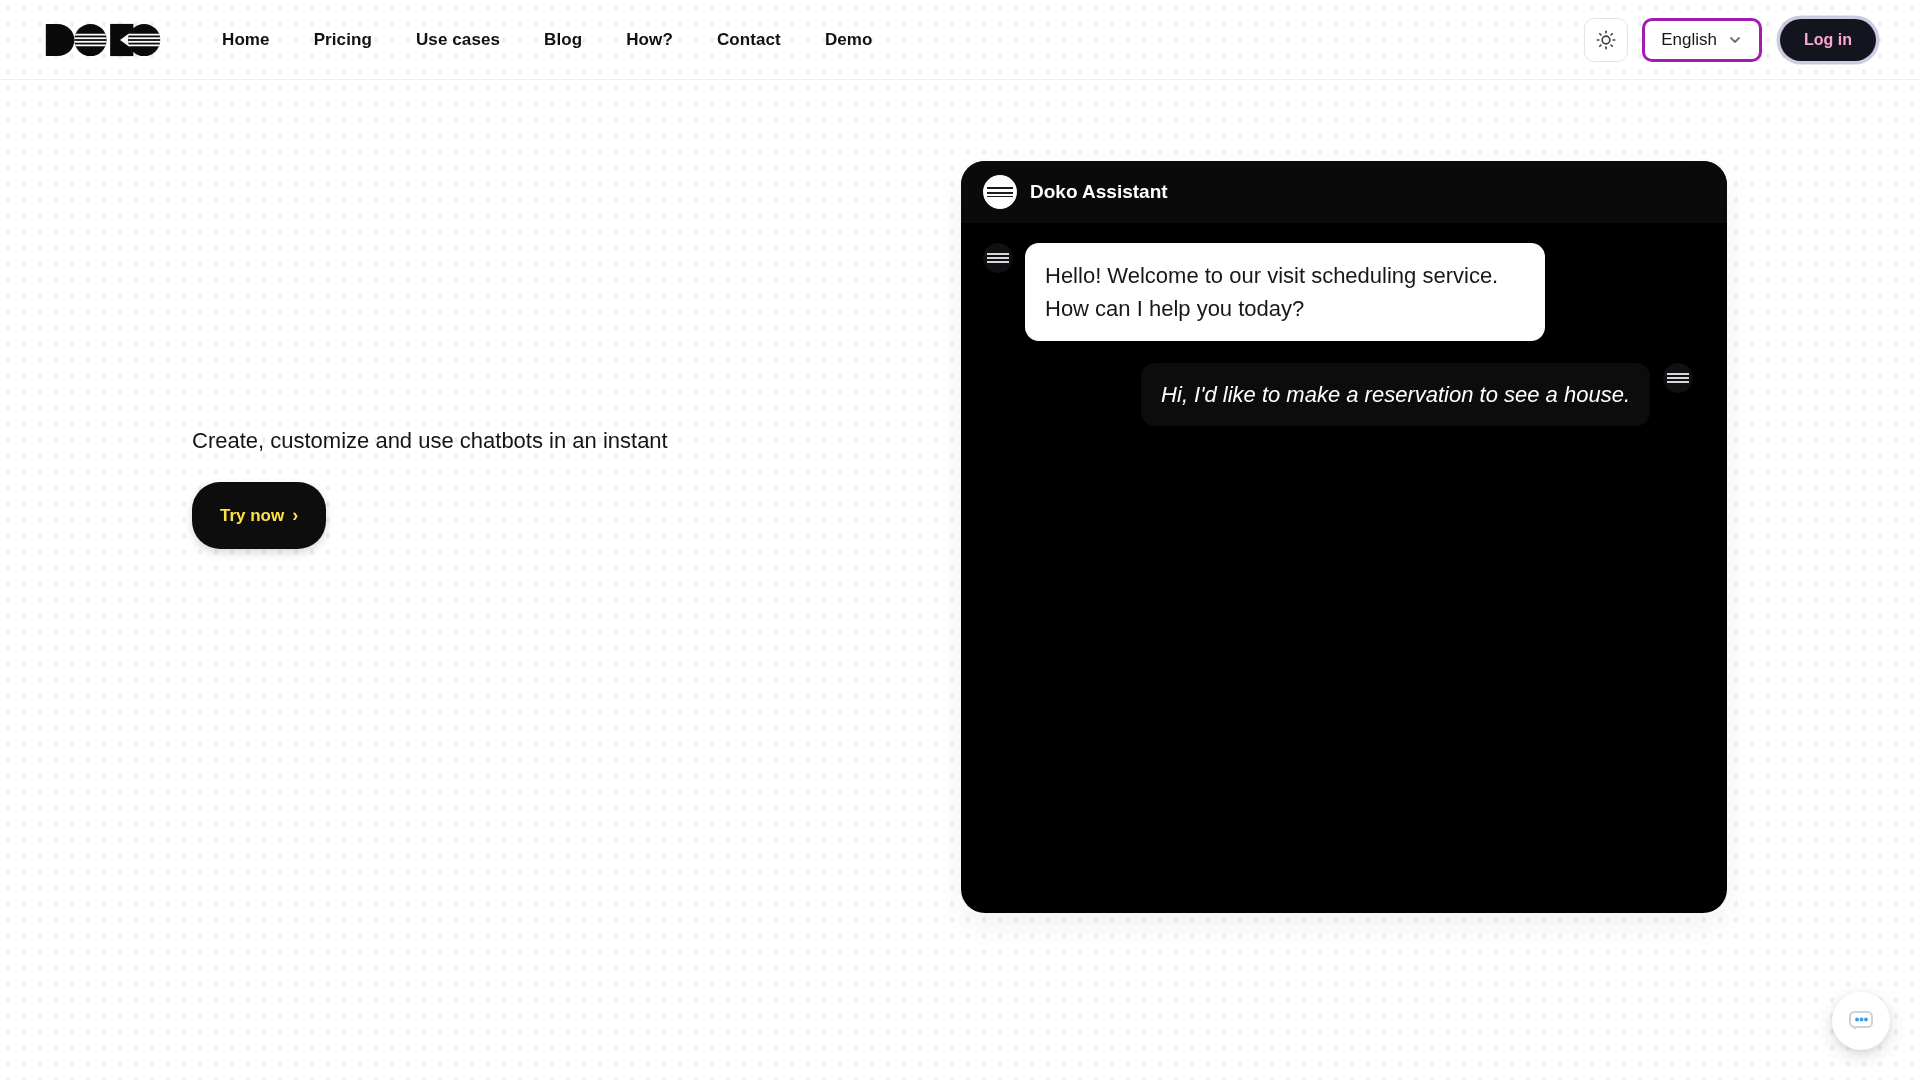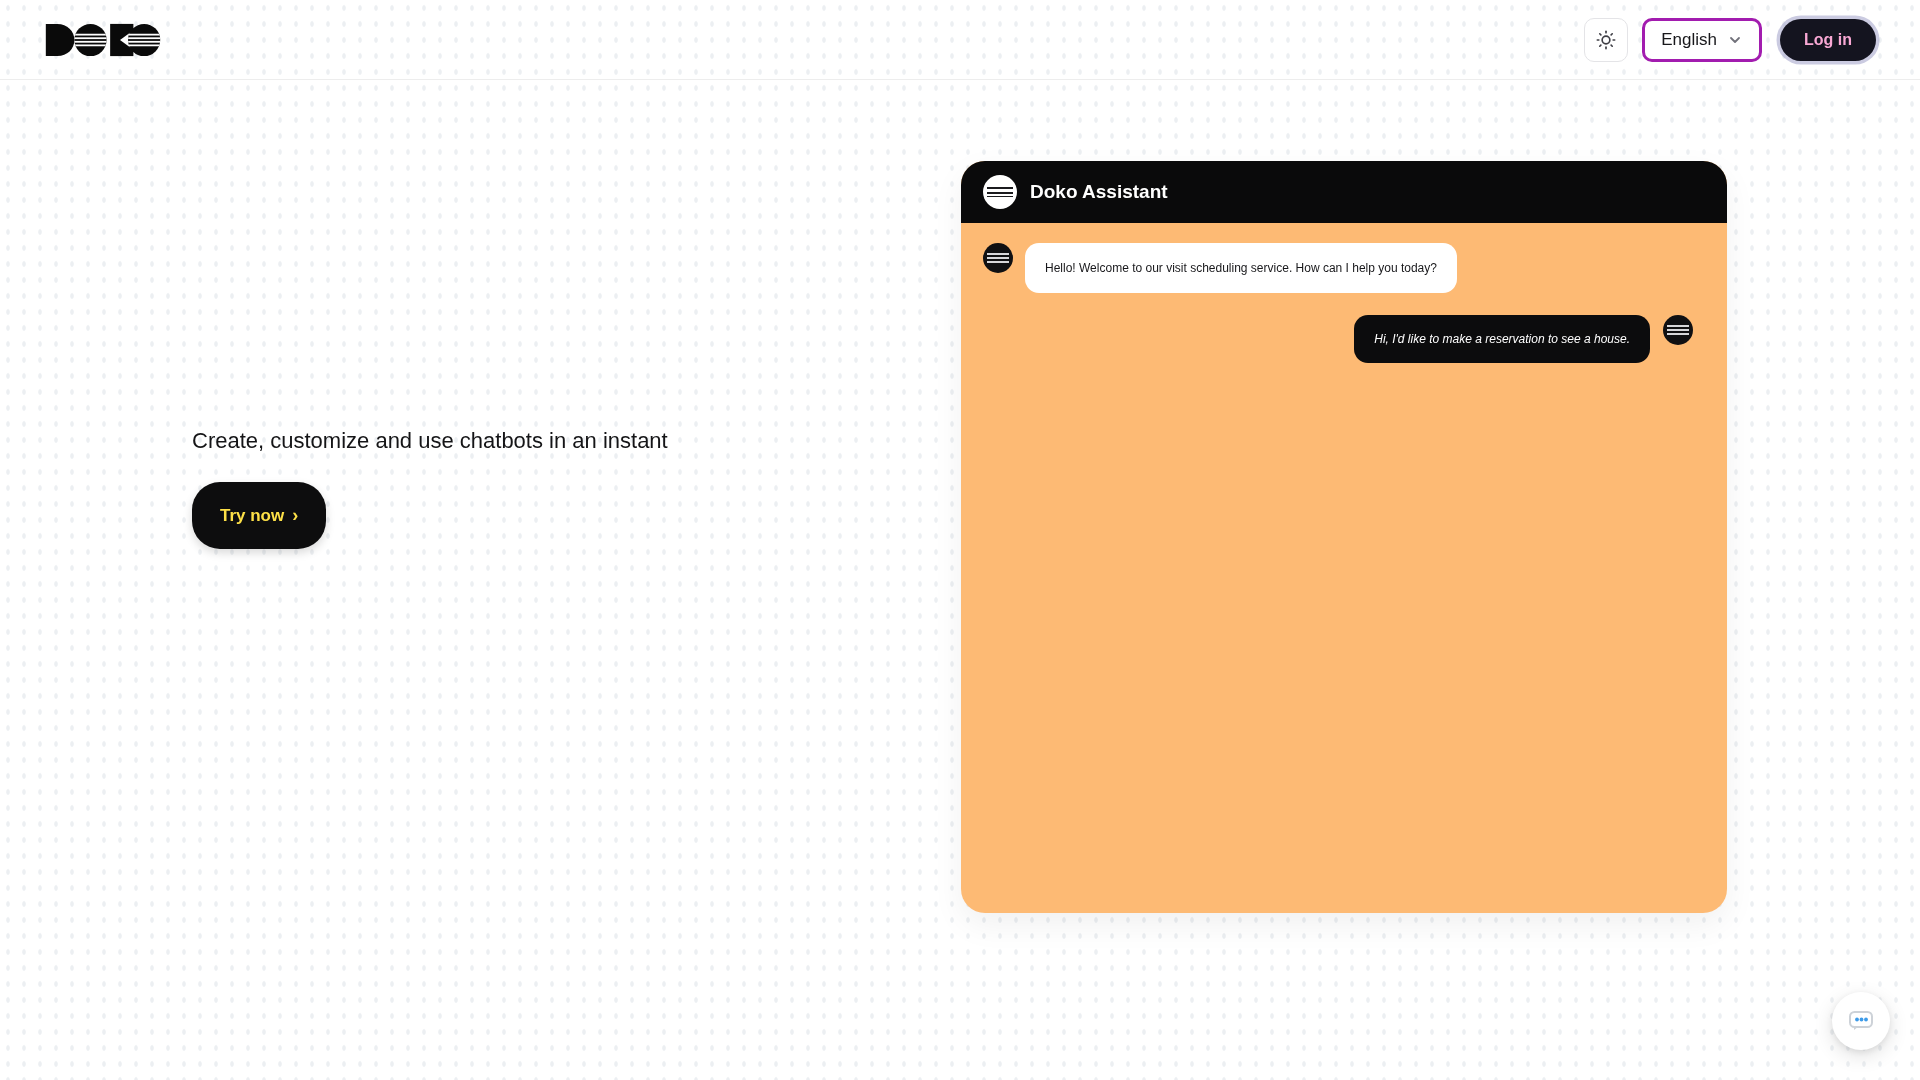--- a/index.html
+++ b/index.html
@@ -60,21 +60,21 @@
     margin-top: 28px; height: 67px; padding: 0 28px; border: none; border-radius: 28px;
     background: #0d0d0e; color: #fde047; font-size: 17px; font-weight: 600;
     font-family: inherit; display: inline-flex; align-items: center; gap: 8px;
     cursor: pointer; box-shadow: 0 4px 10px rgba(0,0,0,0.15); text-align: center;
   }
   .cta-chevron { font-size: 18px; font-weight: 700; line-height: 1; transform: translateY(-1px); }
 
   
   .chat-widget {
     position: absolute; left: 961px; top: 161px; width: 766px; height: 752px;
-    border-radius: 24px; overflow: hidden; background: #fdba74;
+    border-radius: 24px; overflow: hidden; background: #000000;
     box-shadow: 0 12px 32px rgba(0,0,0,0.06);
   }
   .chat-header {
     height: 62px; background: #0a0a0b; display: flex; align-items: center;
     gap: 13px; padding: 0 22px;
   }
   .chat-title { color: #ffffff; font-size: 19px; font-weight: 600; }
   .chat-body { padding: 20px 22px; display: flex; flex-direction: column; }
 
   .avatar { border-radius: 50%; position: relative; flex-shrink: 0; overflow: hidden; }
@@ -87,21 +87,21 @@
   }
   .avatar-dark { width: 30px; height: 30px; background: #101012; }
   .avatar-dark .stripes {
     background: repeating-linear-gradient(180deg, #d7d7da 0 1.6px, transparent 1.6px 4.2px);
   }
 
   .msg-row { display: flex; align-items: flex-start; }
   .msg-row.bot { justify-content: flex-start; gap: 12px; }
   .msg-row.user { justify-content: flex-end; gap: 13px; margin-top: 22px; padding-right: 12px; }
   .bubble {
-    font-size: 12px; line-height: 1.5; border-radius: 14px; padding: 16px 20px;
+    font-size: 22px; line-height: 1.5; border-radius: 14px; padding: 16px 20px;
     max-width: 520px;
   }
   .bubble.bot { background: #ffffff; color: #18181b; }
   .bubble.user { background: #0c0c0d; color: #ffffff; padding: 15px 20px; font-style: italic; }
 
   
   .chat-fab {
     position: absolute; right: 30px; bottom: 30px; width: 58px; height: 58px;
     border-radius: 50%; background: #ffffff; border: none; cursor: pointer;
     display: flex; align-items: center; justify-content: center;
@@ -135,20 +135,29 @@
       <circle cx="112" cy="20" r="18" fill="#0a0a0a"></circle>
       <g clip-path="url(#o2clip)">
         <rect x="90" y="13" width="44" height="2" fill="#fff"></rect>
         <rect x="90" y="17" width="44" height="2" fill="#fff"></rect>
         <rect x="90" y="21" width="44" height="2" fill="#fff"></rect>
         <rect x="90" y="25" width="44" height="2" fill="#fff"></rect>
       </g>
     </svg>
   </div>
 
+  <nav class="nav-links">
+    <span class="nav-link">Home</span>
+    <span class="nav-link">Pricing</span>
+    <span class="nav-link">Use cases</span>
+    <span class="nav-link">Blog</span>
+    <span class="nav-link">How?</span>
+    <span class="nav-link">Contact</span>
+    <span class="nav-link">Demo</span>
+  </nav>
 
   <div class="nav-right">
     <button class="theme-btn">
       <svg width="22" height="22" viewBox="0 0 24 24" fill="none" stroke="#3f3f46" stroke-width="1.8" stroke-linecap="round">
         <circle cx="12" cy="12" r="4.2"></circle>
         <line x1="12" y1="2.5" x2="12" y2="4.2"></line>
         <line x1="12" y1="19.8" x2="12" y2="21.5"></line>
         <line x1="2.5" y1="12" x2="4.2" y2="12"></line>
         <line x1="19.8" y1="12" x2="21.5" y2="12"></line>
         <line x1="5.2" y1="5.2" x2="6.4" y2="6.4"></line>

